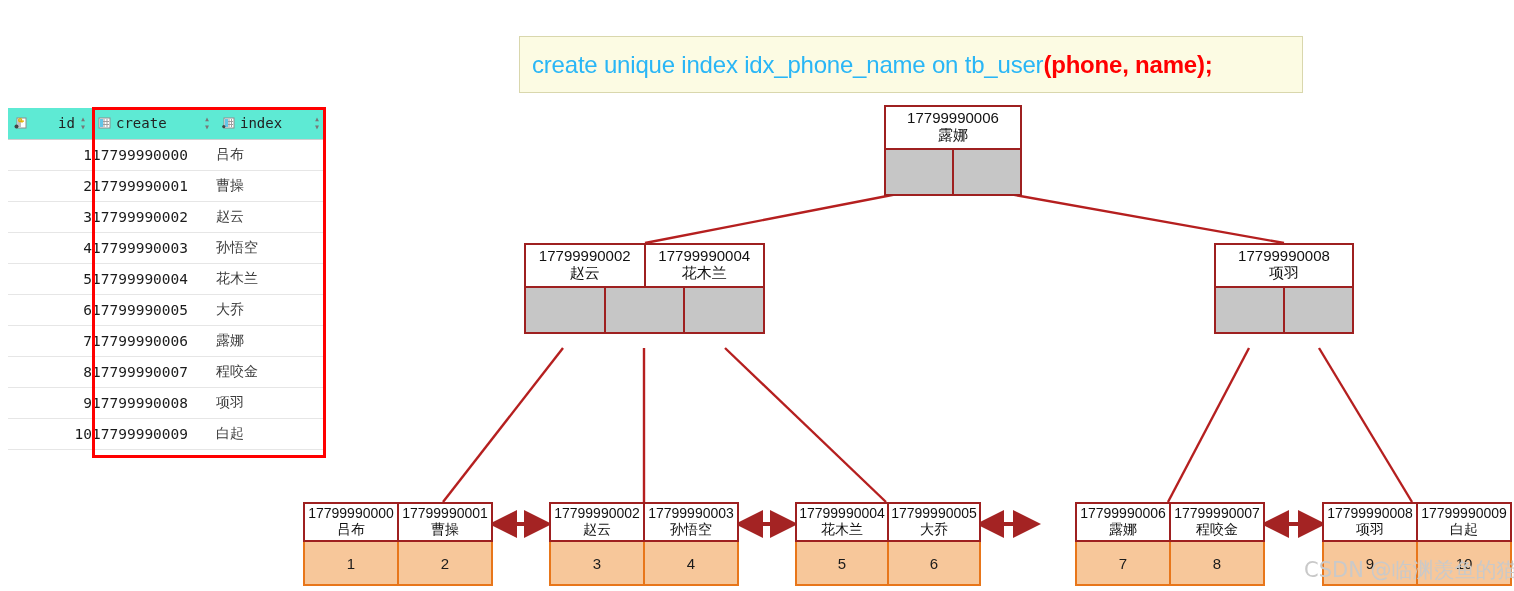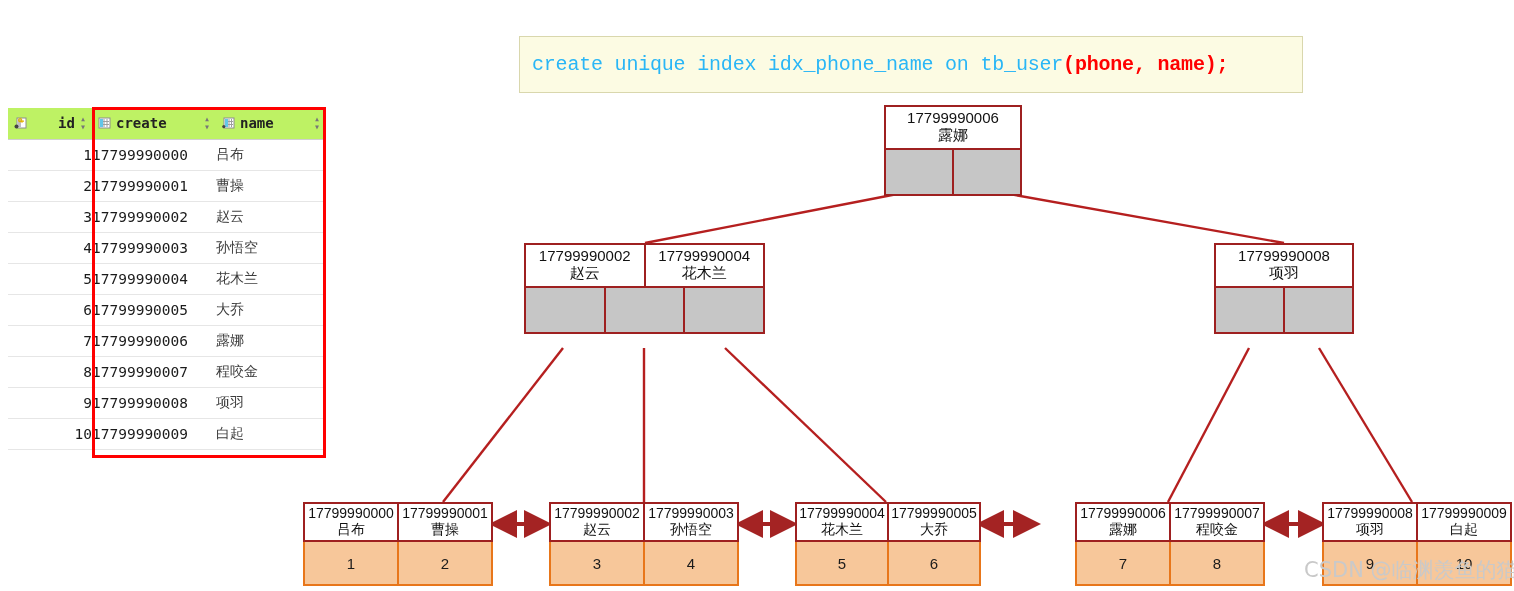--- a/index.html
+++ b/index.html
@@ -27,23 +27,23 @@
     font-size: 14.5px;
     background: #ffffff;
   }
   #result-grid th, #result-grid td {
     border-bottom: 1px solid #e6e6e6;
     padding: 0;
     height: 31px;
     box-sizing: border-box;
   }
   #result-grid thead th {
-    background: #bef264;
+    background: #5eead4;
     border-bottom: 1px solid #cfcfcf;
-    font-weight: bold;
+    font-weight: normal;
     color: #222;
     font-size: 14px;
   }
   .hdr-inner {
     display: flex;
     align-items: center;
     gap: 5px;
     padding: 0 6px;
     height: 100%;
   }
@@ -106,22 +106,22 @@
     width: 784px;
     height: 57px;
     background: #fcfbe3;
     border: 1px solid #d9d7ad;
     box-sizing: border-box;
     display: flex;
     align-items: center;
     padding-left: 12px;
   }
   #sql-text {
-    font-family: Liberation Mono, monospace;
-    font-size: 20px;
+    font-family: Liberation Sans, sans-serif;
+    font-size: 24px;
     color: #29b6f6;
     white-space: nowrap;
     letter-spacing: -0.2px;
   }
   #sql-text .red {
     color: #ff0000;
     font-weight: bold;
   }
 
   
@@ -282,21 +282,21 @@
             <svg width="13" height="13" viewBox="0 0 13 13">
               <rect x="2" y="1" width="10" height="10" fill="#ffffff" stroke="#8d8d8d" stroke-width="1"></rect>
               <rect x="3" y="2" width="3" height="8" fill="#63c6e8"></rect>
               <line x1="7" y1="2" x2="7" y2="10" stroke="#9e9e9e" stroke-width="1"></line>
               <line x1="9.5" y1="2" x2="9.5" y2="10" stroke="#9e9e9e" stroke-width="1"></line>
               <line x1="6" y1="4.5" x2="11" y2="4.5" stroke="#9e9e9e" stroke-width="1"></line>
               <line x1="6" y1="7.5" x2="11" y2="7.5" stroke="#9e9e9e" stroke-width="1"></line>
               <circle cx="1.8" cy="9.6" r="1.6" fill="#444"></circle>
             </svg>
           </span>
-          <span class="hdr-label">name</span>
+          <span class="hdr-label">index</span>
           <span class="sort-arrows">
             <span style="display:block">▴</span>
               <span style="display:block">▾</span>
           </span>
         </div>
       </th>
     </tr>
   </thead>
   <tbody id="grid-body">
       <tr>

